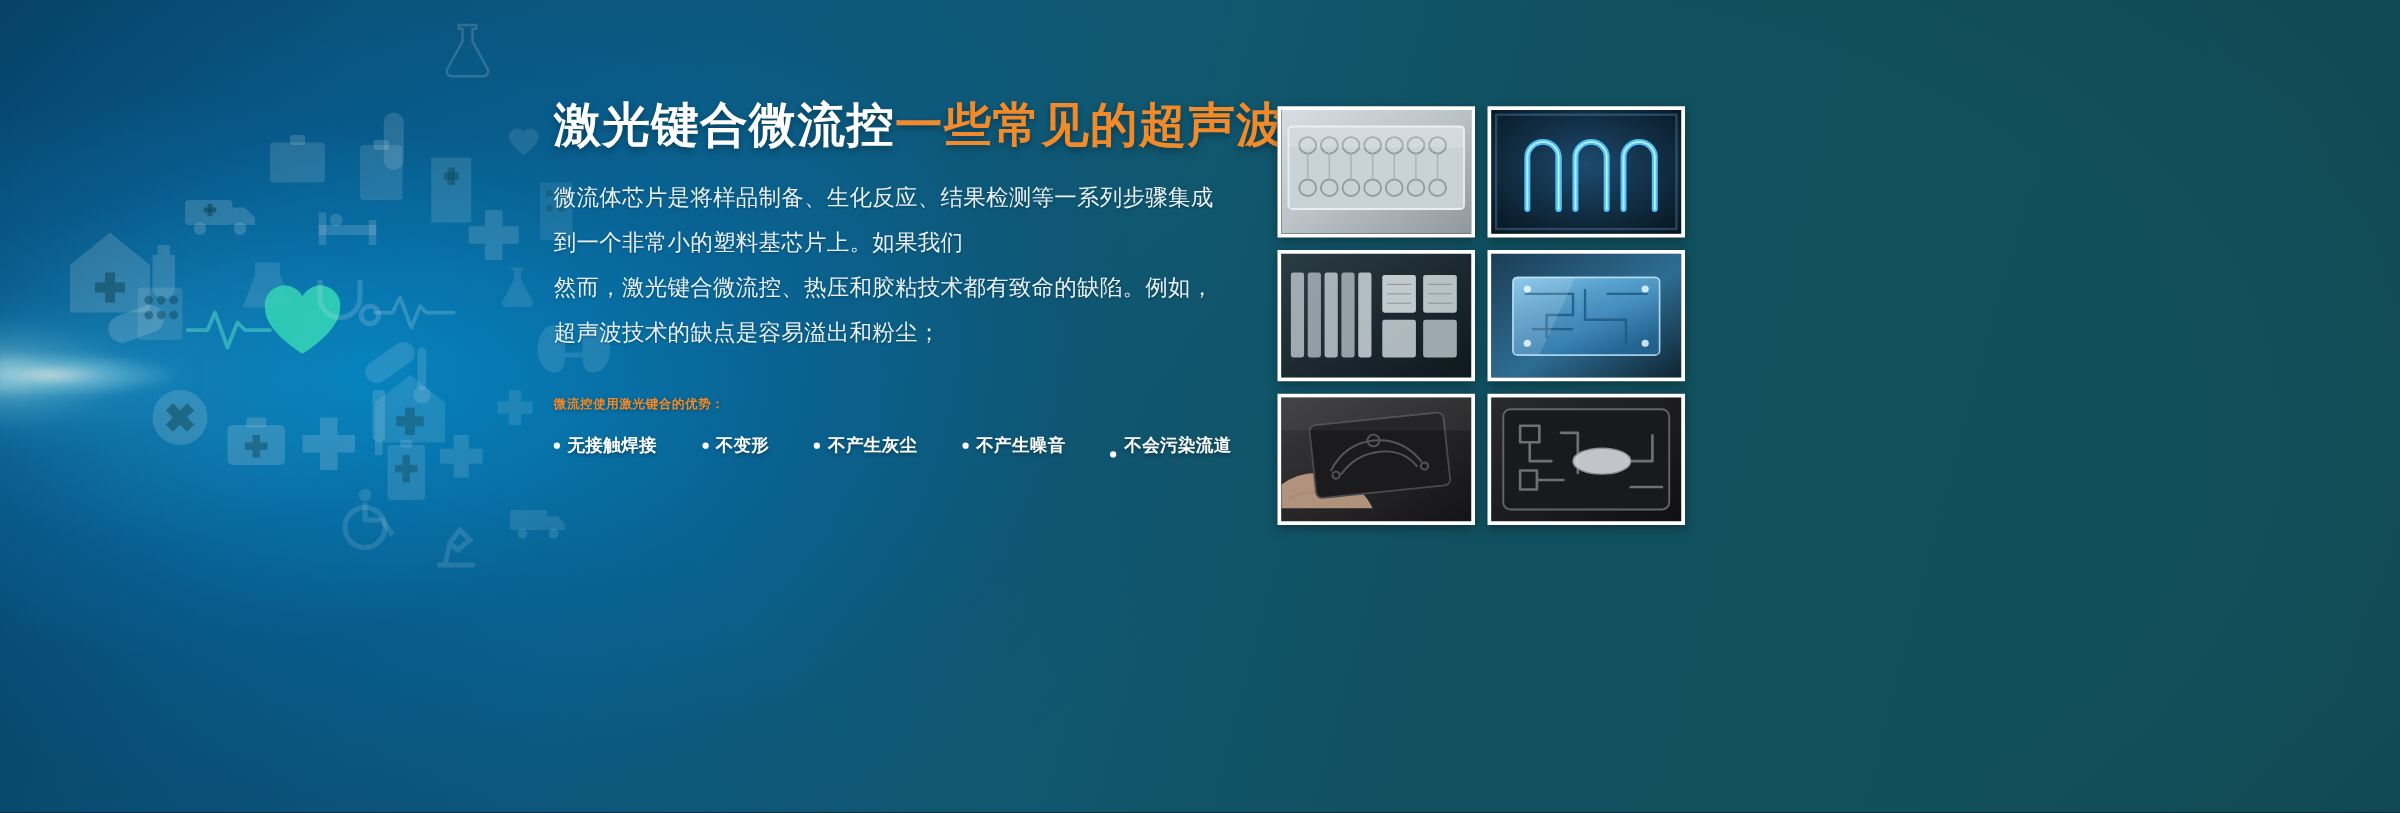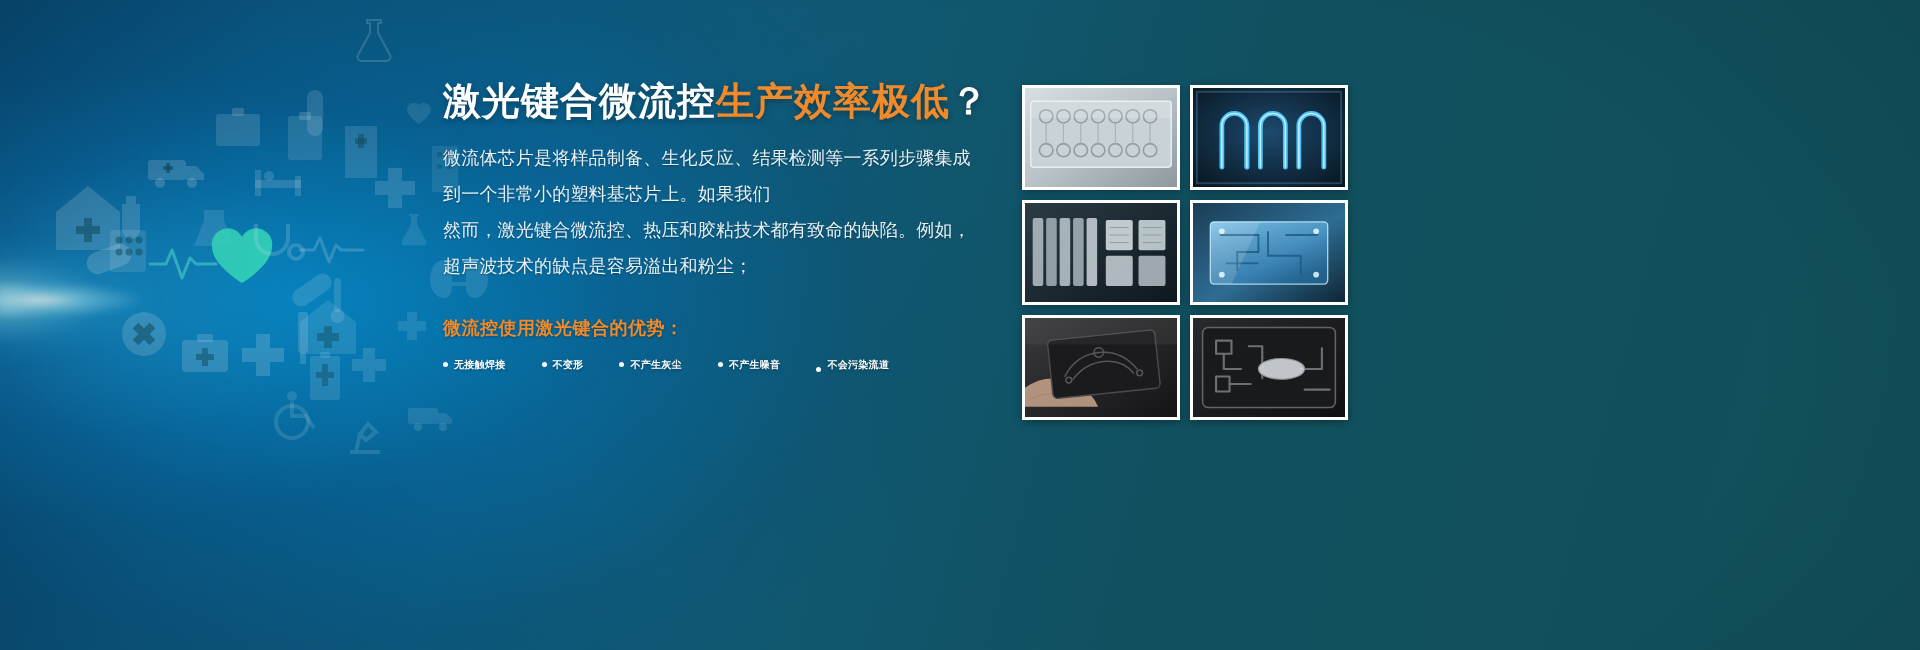--- a/index.html
+++ b/index.html
@@ -55,30 +55,30 @@
   .para{
     font-size:18px;line-height:2.0;color:#e8f2f7;
     margin:0;letter-spacing:0.2px;
     text-shadow:0 1px 2px rgba(0,0,0,0.30);
   }
   .para p{margin:0;}
   .para .blk{margin-bottom:0;}
 
   .adv-title{
     margin-top:32px;
-    font-size:18px;font-weight:bold;color:#f08a2a;
+    font-size:10px;font-weight:bold;color:#f08a2a;
     letter-spacing:0.5px;
     text-shadow:0 1px 3px rgba(0,0,0,0.35);
   }
   .bullets{
     margin-top:18px;display:flex;flex-direction:row;align-items:center;
     white-space:nowrap;
   }
   .bullet{
-    font-size:10px;font-weight:bold;color:#ffffff;
+    font-size:14px;font-weight:bold;color:#ffffff;
     margin-right:36px;letter-spacing:0.3px;
     text-shadow:0 1px 3px rgba(0,0,0,0.35);
     display:flex;align-items:center;
   }
   .bullet:last-child{margin-right:0;align-items:flex-end;}
   .dot{
     width:5px;height:5px;border-radius:50%;
     background:#ffffff;display:inline-block;margin-right:6px;
     flex:0 0 auto;
   }
@@ -285,21 +285,21 @@
           <path d="M14 24C14 24 2 16 2 9A7 7 0 0 1 14 5 7 7 0 0 1 26 9c0 7-12 15-12 15z" fill="rgba(225,245,255,0.12)"></path>
         </g>
       </g>
     </svg>
   </div>
 
   <div class="vignette"></div>
 
   <div class="content">
 
-    <h1 class="title"><span>激光键合微流控</span><span class="hl">生产效率极低</span><span class="q">？</span></h1>
+    <h1 class="title"><span>激光键合微流控</span><span class="hl">一些常见的超声波</span><span class="q">？</span></h1>
 
     <div class="para">
       <p class="blk">微流体芯片是将样品制备、生化反应、结果检测等一系列步骤集成到一个非常小的塑料基芯片上。如果我们</p>
       <p class="blk">然而，激光键合微流控、热压和胶粘技术都有致命的缺陷。例如，超声波技术的缺点是容易溢出和粉尘；</p>
     </div>
 
     <div class="adv-title">微流控使用激光键合的优势：</div>
 
     <div class="bullets">
       <span class="bullet">

